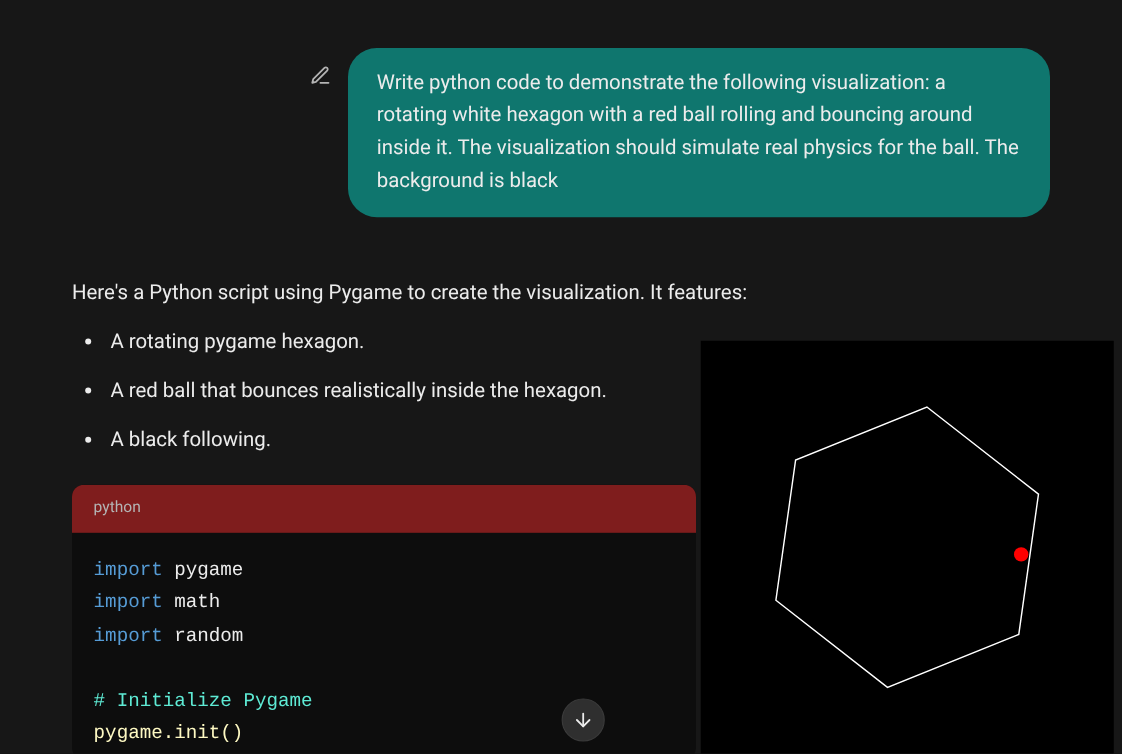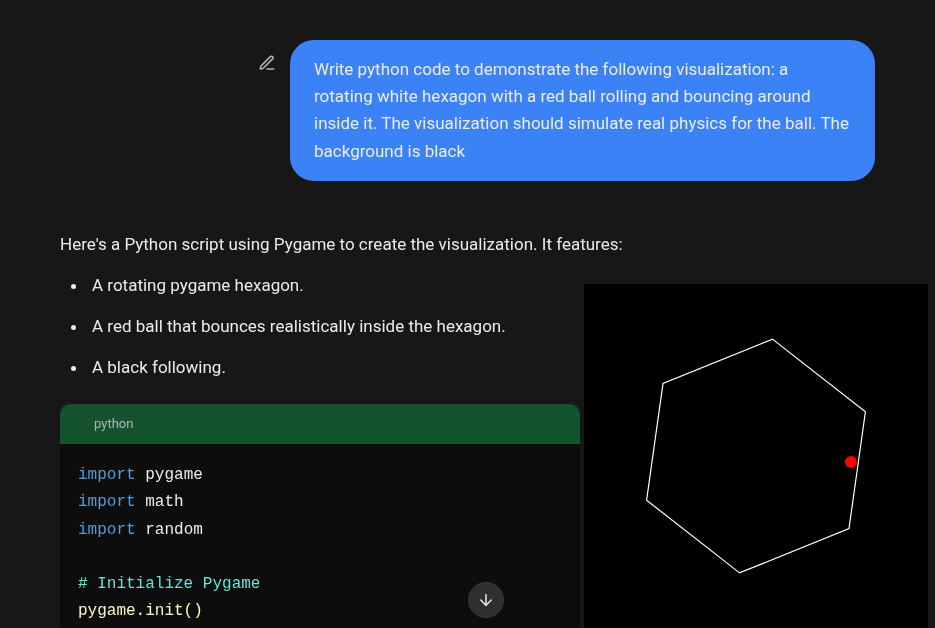--- a/index.html
+++ b/index.html
@@ -29,21 +29,21 @@
   .edit-icon {
     margin-top: 14px;
     color: #b4b4b4;
     cursor: pointer;
     display: flex;
     align-items: center;
     justify-content: center;
   }
 
   .user-bubble {
-    background: #3b82f6;
+    background: #0f766e;
     border-radius: 24px;
     padding: 16px 24px;
     max-width: 585px;
     line-height: 1.6;
     font-size: 17px;
     color: #ececec;
   }
 
   .assistant-block {
     line-height: 1.6;
@@ -64,24 +64,24 @@
   }
 
   .code-block {
     margin-top: 22px;
     border-radius: 10px;
     overflow: hidden;
     background: #0d0d0d;
     width: 520px;
   }
   .code-header {
-    background: #14532d;
+    background: #7f1d1d;
     color: #b4b4b4;
     font-size: 13px;
-    padding: 10px 34px;
+    padding: 10px 18px;
   }
   .code-body {
     padding: 18px 18px 8px 18px;
     font-family: "SFMono-Regular", Consolas, "Liberation Mono", Menlo, monospace;
     font-size: 16px;
     line-height: 1.7;
     white-space: pre;
     color: #ececec;
   }
   .tok-key { color: #569cd6; text-align: center; }

